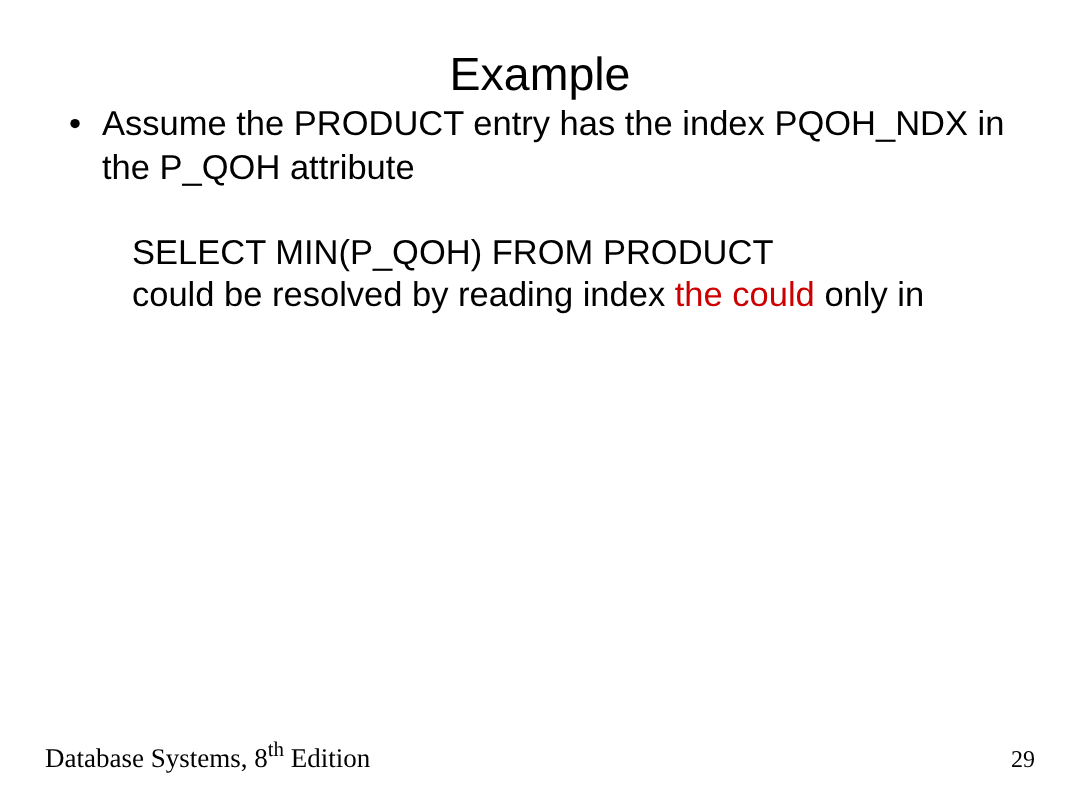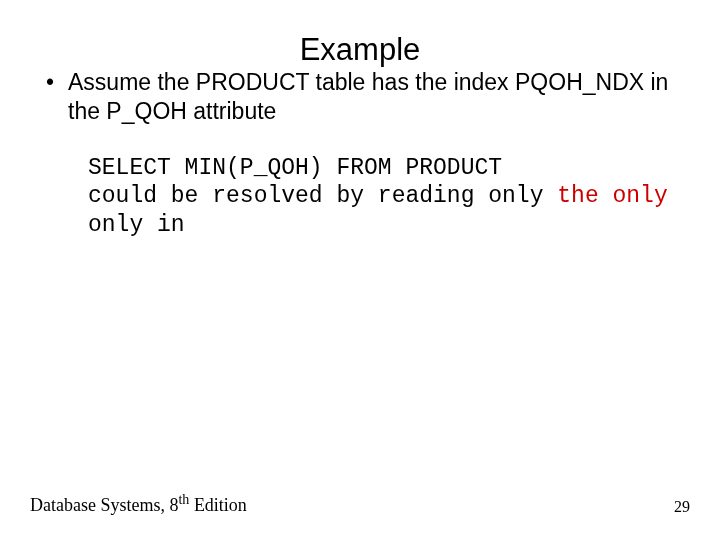--- a/index.html
+++ b/index.html
@@ -40,21 +40,20 @@
     text-align: left;
     padding-left: 6px;
   }
   .bullet-text {
     flex: 1;
   }
   .sub-block {
     margin-left: 48px;
     font-size: 23px;
     line-height: 1.25;
-    font-family: Liberation Mono, monospace;
   }
   .sub-line1 { }
   .sub-line2 { }
   .sub-line2 .indent-cont {
     padding-left: 22px;
     display: block;
   }
   .highlight { color: #cc0000; }
   .footer {
     position: absolute;
@@ -75,27 +74,27 @@
 <body>
 
 <div class="slide">
 
   <h1 class="title">Example</h1>
 
   <div class="body-area">
 
     <div class="bullet-row">
       <div class="bullet-dot">•</div>
-      <div class="bullet-text">Assume the PRODUCT table has the index PQOH_NDX in the P_QOH attribute</div>
+      <div class="bullet-text">Assume the PRODUCT entry has the index PQOH_NDX in the P_QOH attribute</div>
     </div>
 
     <div class="sub-block">
       <div class="sub-line1">SELECT MIN(P_QOH) FROM PRODUCT</div>
       <div class="sub-line2">
-        <span>could be resolved by reading only </span><span class="highlight">the only</span><span> only in</span>
+        <span>could be resolved by reading index </span><span class="highlight">the could</span><span> only in</span>
       </div>
     </div>
 
   </div>
 
   <div class="footer">
     <div class="footer-left">
       <span>Database Systems, 8</span><sup>th</sup><span> Edition</span>
     </div>
     <div class="footer-right">29</div>

